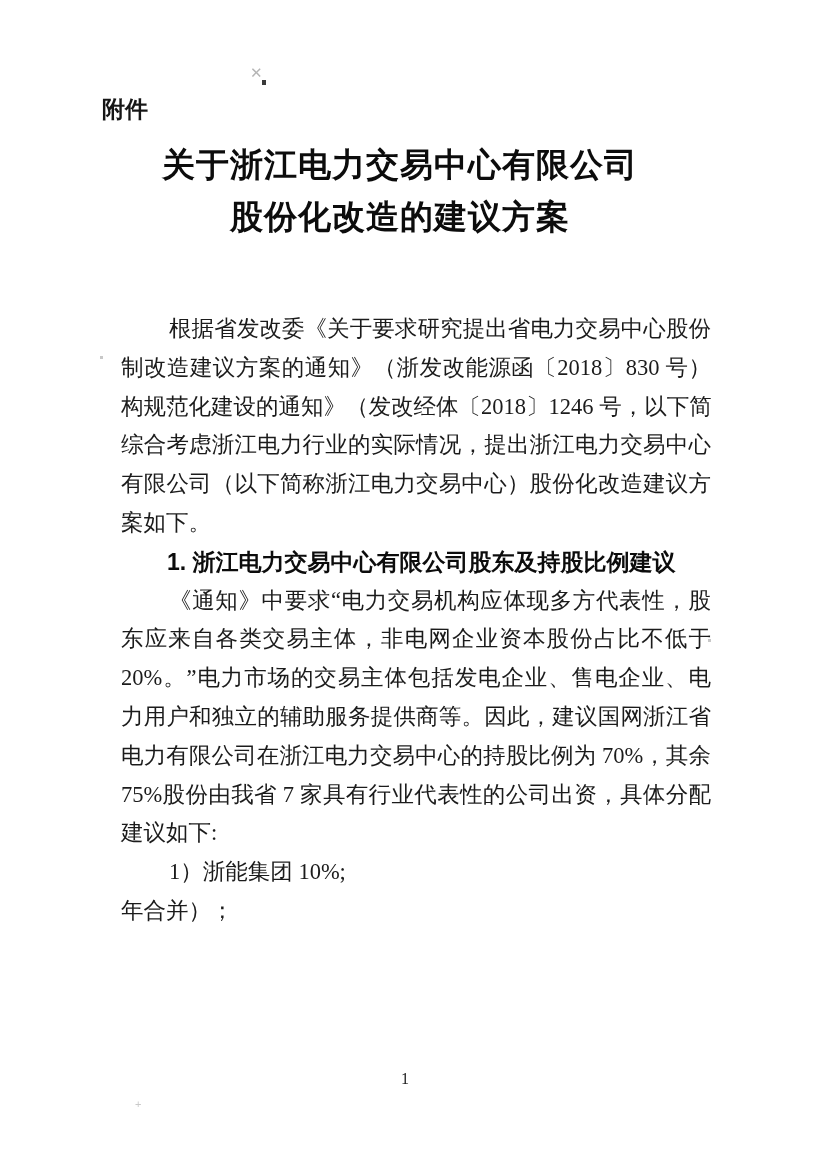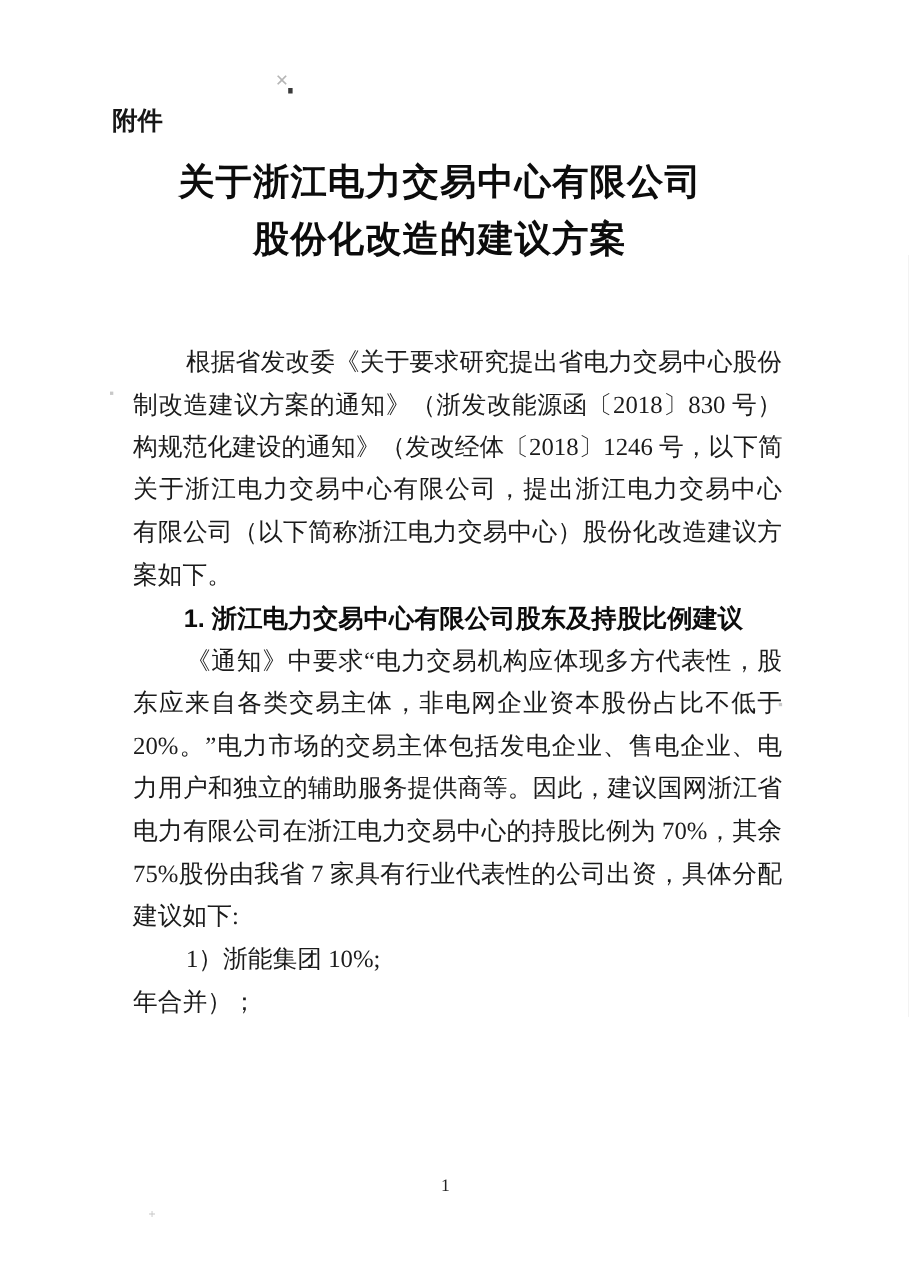--- a/index.html
+++ b/index.html
@@ -114,21 +114,21 @@
 
   <div class="title-block">
     <div>关于浙江电力交易中心有限公司</div>
     <div>股份化改造的建议方案</div>
   </div>
 
   <div class="body-block">
     <div class="ln first">根据省发改委《关于要求研究提出省电力交易中心股份</div>
     <div class="ln">制改造建议方案的通知》（浙发改能源函〔2018〕830 号）</div>
     <div class="ln">构规范化建设的通知》（发改经体〔2018〕1246 号，以下简</div>
-    <div class="ln">关于浙江电力交易中心有限公司，提出浙江电力交易中心</div>
+    <div class="ln">综合考虑浙江电力行业的实际情况，提出浙江电力交易中心</div>
     <div class="ln">有限公司（以下简称浙江电力交易中心）股份化改造建议方</div>
     <div class="ln last">案如下。</div>
 
     <div class="ln heading">1. 浙江电力交易中心有限公司股东及持股比例建议</div>
 
     <div class="ln first">《通知》中要求“电力交易机构应体现多方代表性，股</div>
     <div class="ln">东应来自各类交易主体，非电网企业资本股份占比不低于</div>
     <div class="ln">20%。”电力市场的交易主体包括发电企业、售电企业、电</div>
     <div class="ln">力用户和独立的辅助服务提供商等。因此，建议国网浙江省</div>
     <div class="ln">电力有限公司在浙江电力交易中心的持股比例为 70%，其余</div>

